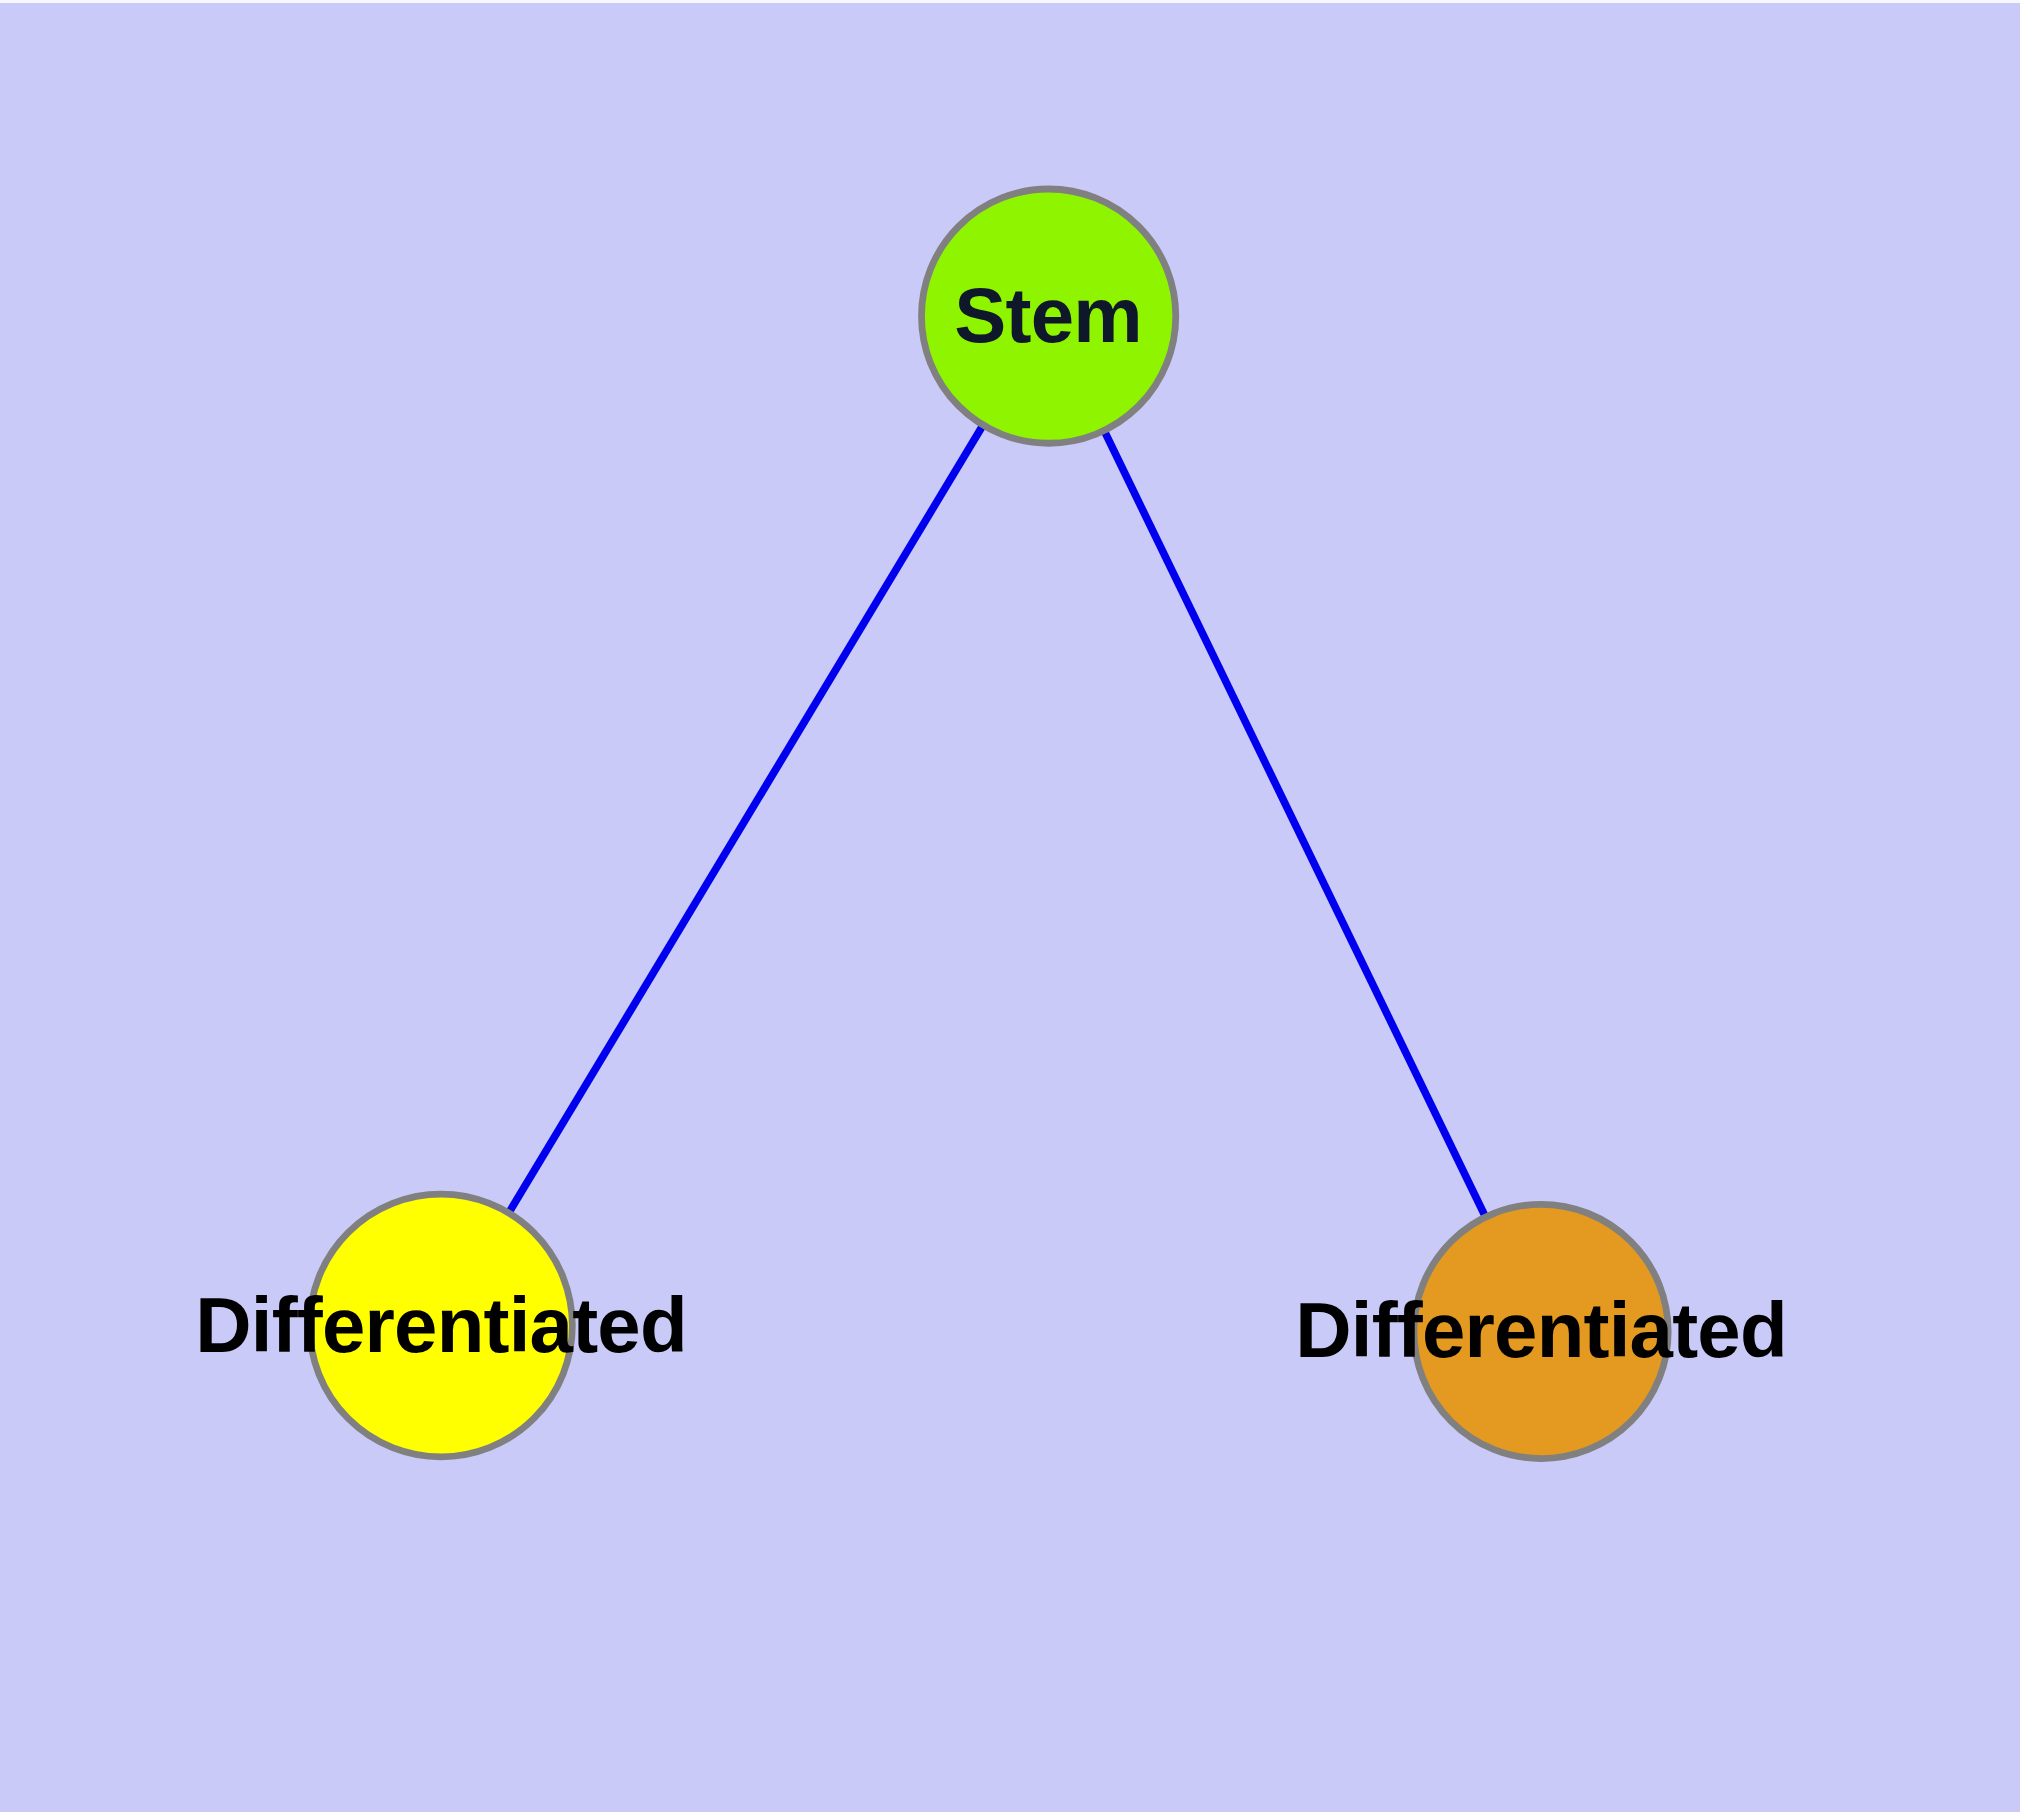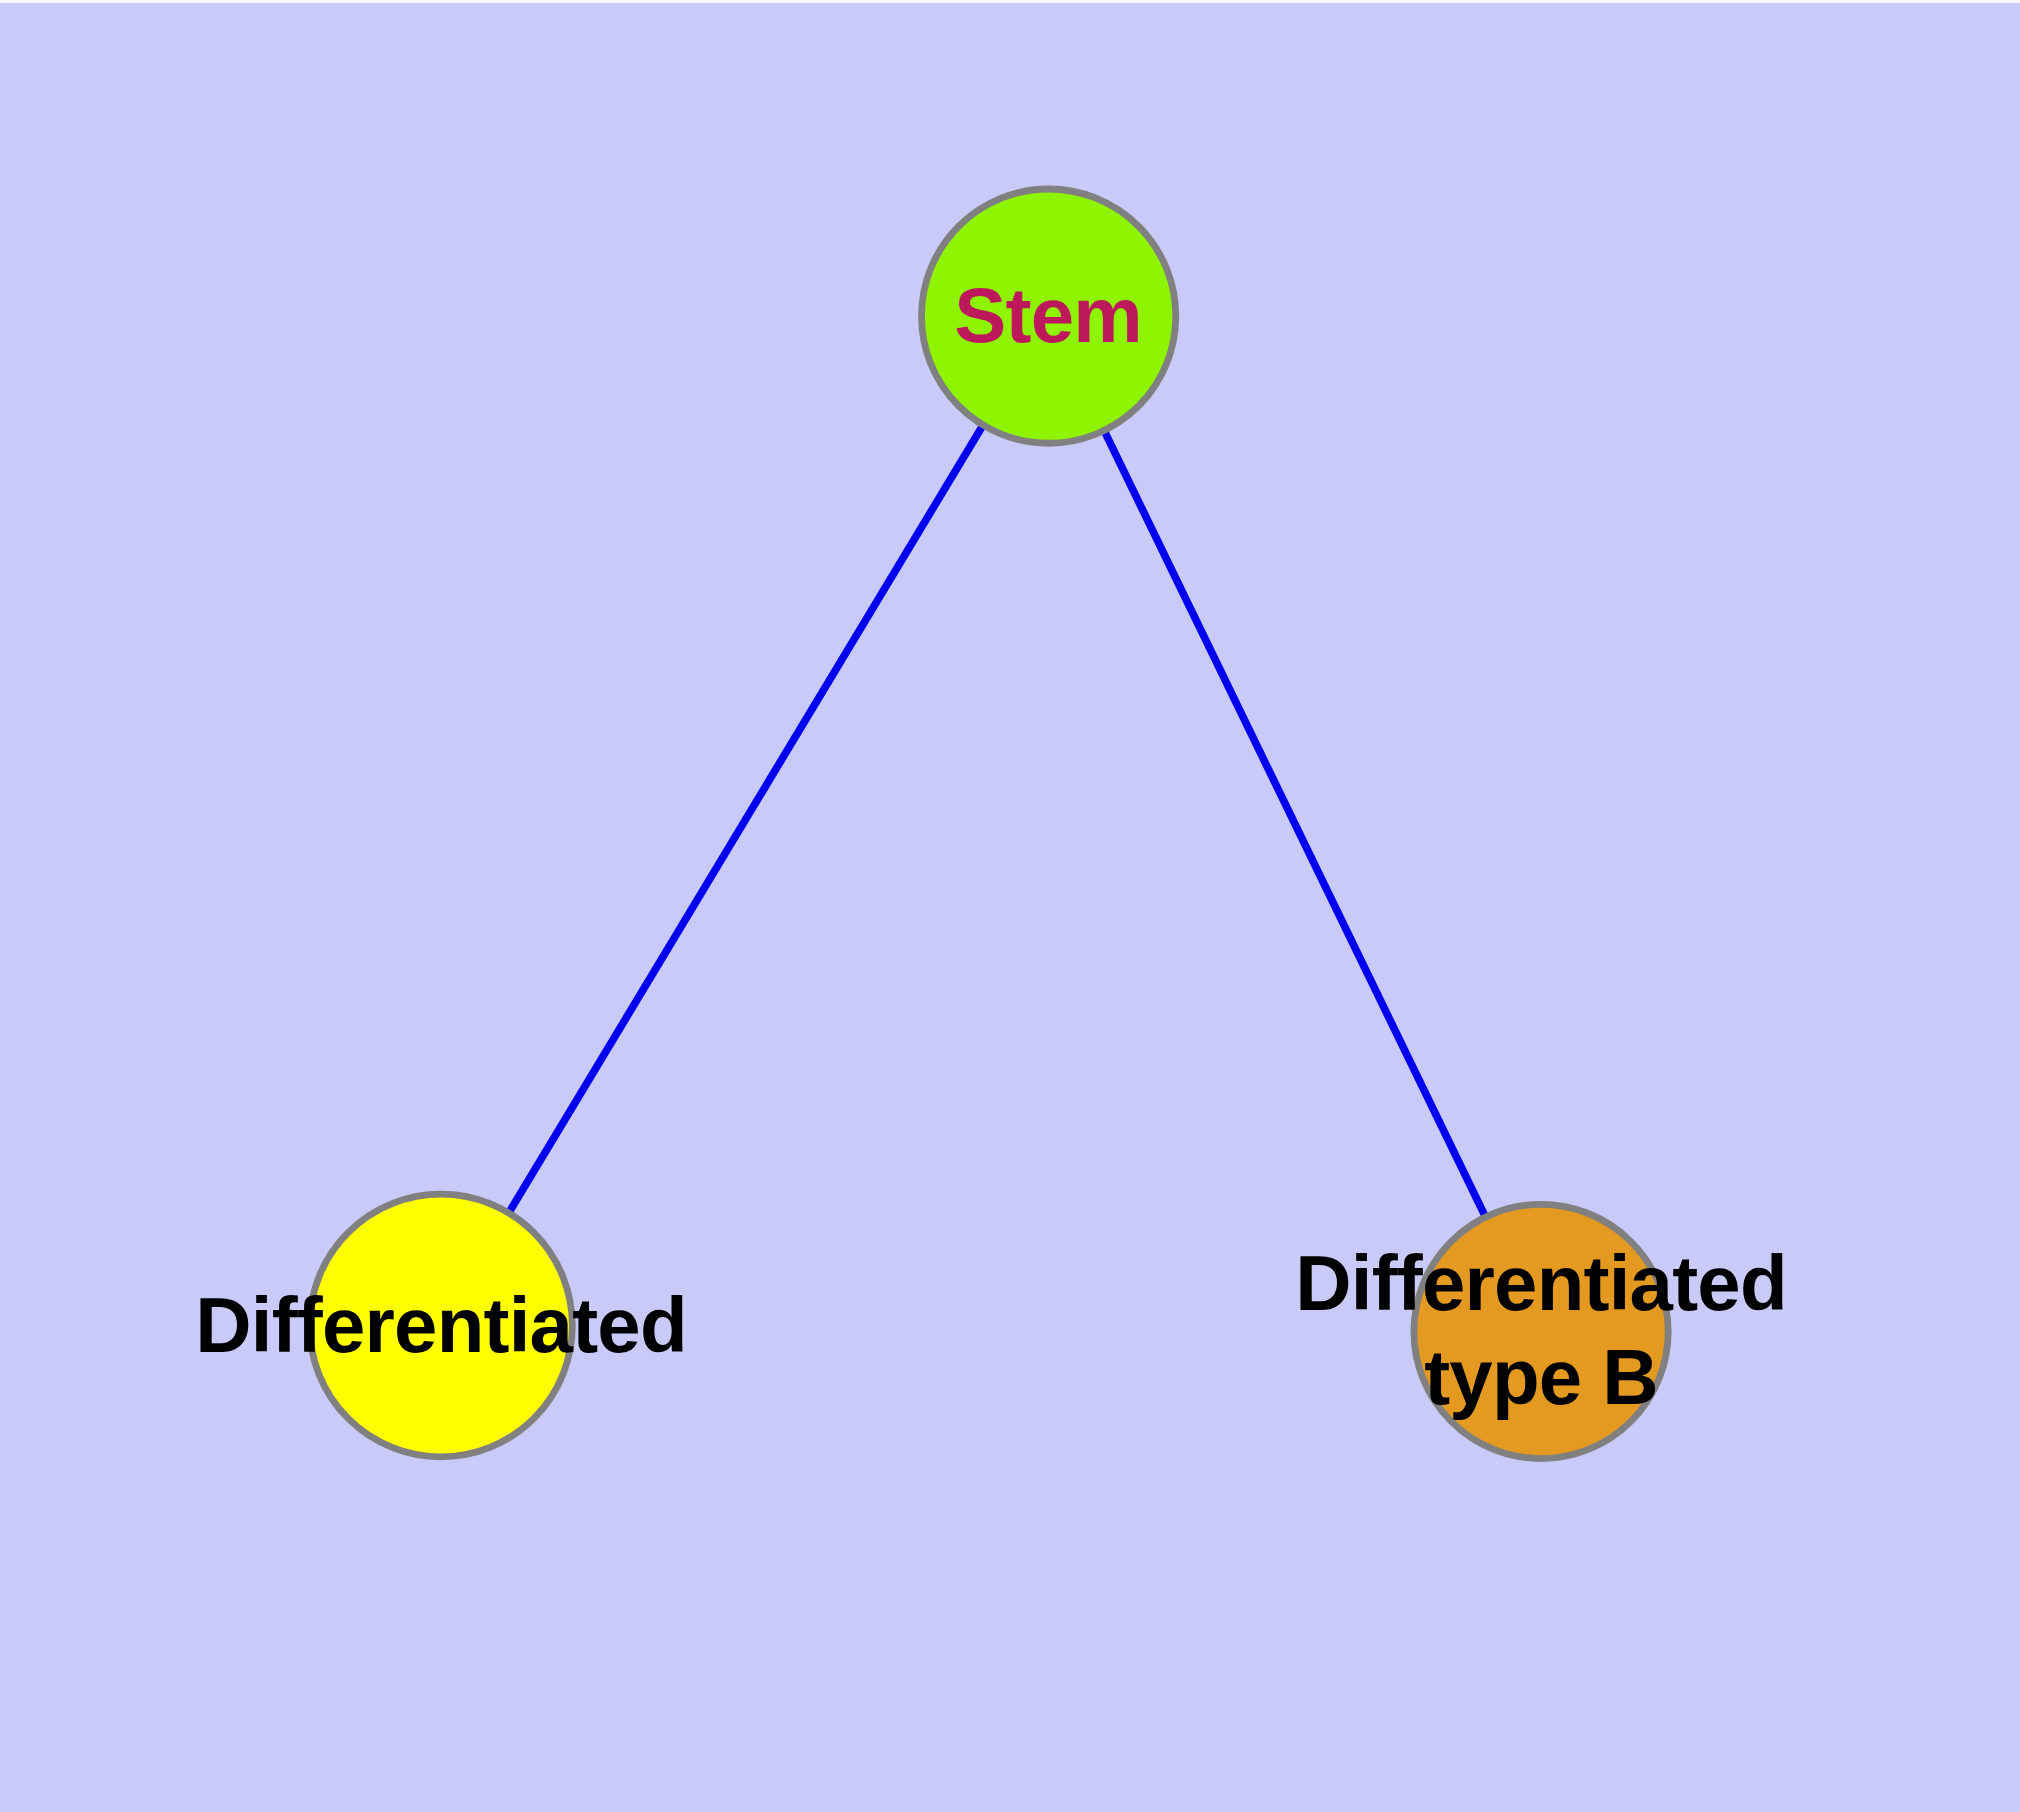--- a/index.html
+++ b/index.html
@@ -57,25 +57,24 @@
 <div class="canvas" style="width: 2021px; height: 1812px; background: rgb(202, 202, 248);">
   <div class="top-strip" style="background: rgb(255, 255, 255);"></div>
   <svg id="graph-svg" xmlns="http://www.w3.org/2000/svg" viewBox="0 0 2384 2138">
       <line x1="1237" y1="373" x2="520" y2="1564" stroke="#0000EE" stroke-width="9"></line>
       <line x1="1237" y1="373" x2="1818" y2="1571" stroke="#0000EE" stroke-width="9"></line>
       <circle cx="1237" cy="373" r="150" fill="#8EF400" stroke="#808080" stroke-width="8"></circle>
       <circle cx="520" cy="1564" r="155" fill="#FFFF00" stroke="#808080" stroke-width="8"></circle>
       <circle cx="1818" cy="1571" r="150" fill="#E49A20" stroke="#808080" stroke-width="8"></circle>
     </svg>
   <div id="labels-layer">
-      <div class="node-label" style="left: 1048px; top: 316px; color: #be185d;">
+      <div class="node-label" style="left: 1048px; top: 316px; color: #0f172a;">
         <div>Stem</div>
       </div>
       <div class="node-label" style="left: 441px; top: 1326px; color: rgb(0, 0, 0);">
         <div>Differentiated</div>
       </div>
       <div class="node-label" style="left: 1541px; top: 1331px; color: rgb(0, 0, 0);">
         <div>Differentiated</div>
-        <div>type B</div>
       </div>
     </div>
 </div>
 
 
 </body></html>

